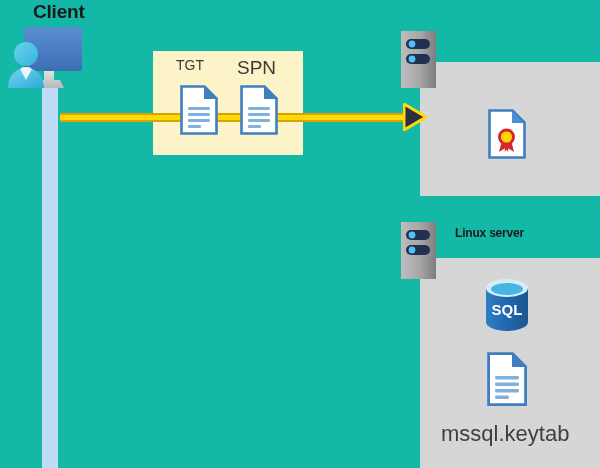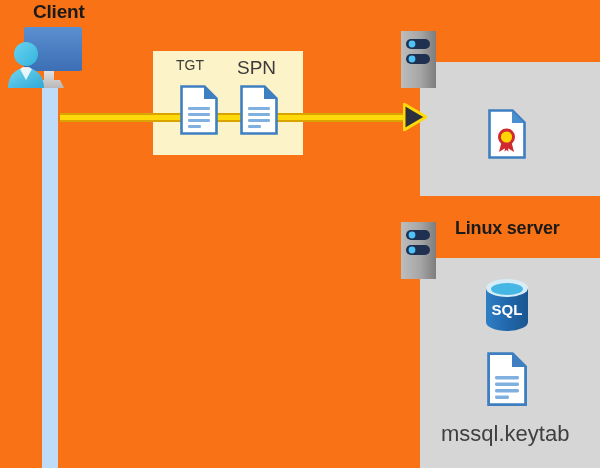--- a/index.html
+++ b/index.html
@@ -4,21 +4,21 @@
 <style>
   html, body {
     margin: 0;
     padding: 0;
     background: #ffffff;
   }
   #canvas {
     position: relative;
     width: 600px;
     height: 468px;
-    background: #f97316;
+    background: #14b8a6;
     font-family: "Liberation Sans", sans-serif;
     overflow: hidden;
   }
 
   
   .title-bold {
     position: absolute;
     font-weight: bold;
     color: #1a1a1a;
     letter-spacing: -0.2px;
@@ -29,21 +29,21 @@
     color: #3b3b3b;
     white-space: nowrap;
   }
 
   #client-title { left: 33px; top: 1px; font-size: 19px; }
 
   #dc-title {
     left: 456px; top: 4px; font-size: 18px;
     line-height: 22px; white-space: normal; width: 130px;
   }
-  #linux-title { left: 455px; top: 218px; font-size: 18px; }
+  #linux-title { left: 455px; top: 226px; font-size: 12px; }
 
   #tgt-label { left: 176px; top: 57px; font-size: 14px; }
   #spn-label { left: 237px; top: 57px; font-size: 19px; text-align: right; }
 
   #keytab-label { left: 441px; top: 421px; font-size: 22px; color: #3f3f3f; }
 
   
   #client-lifeline {
     position: absolute;
     left: 42px; top: 88px;

